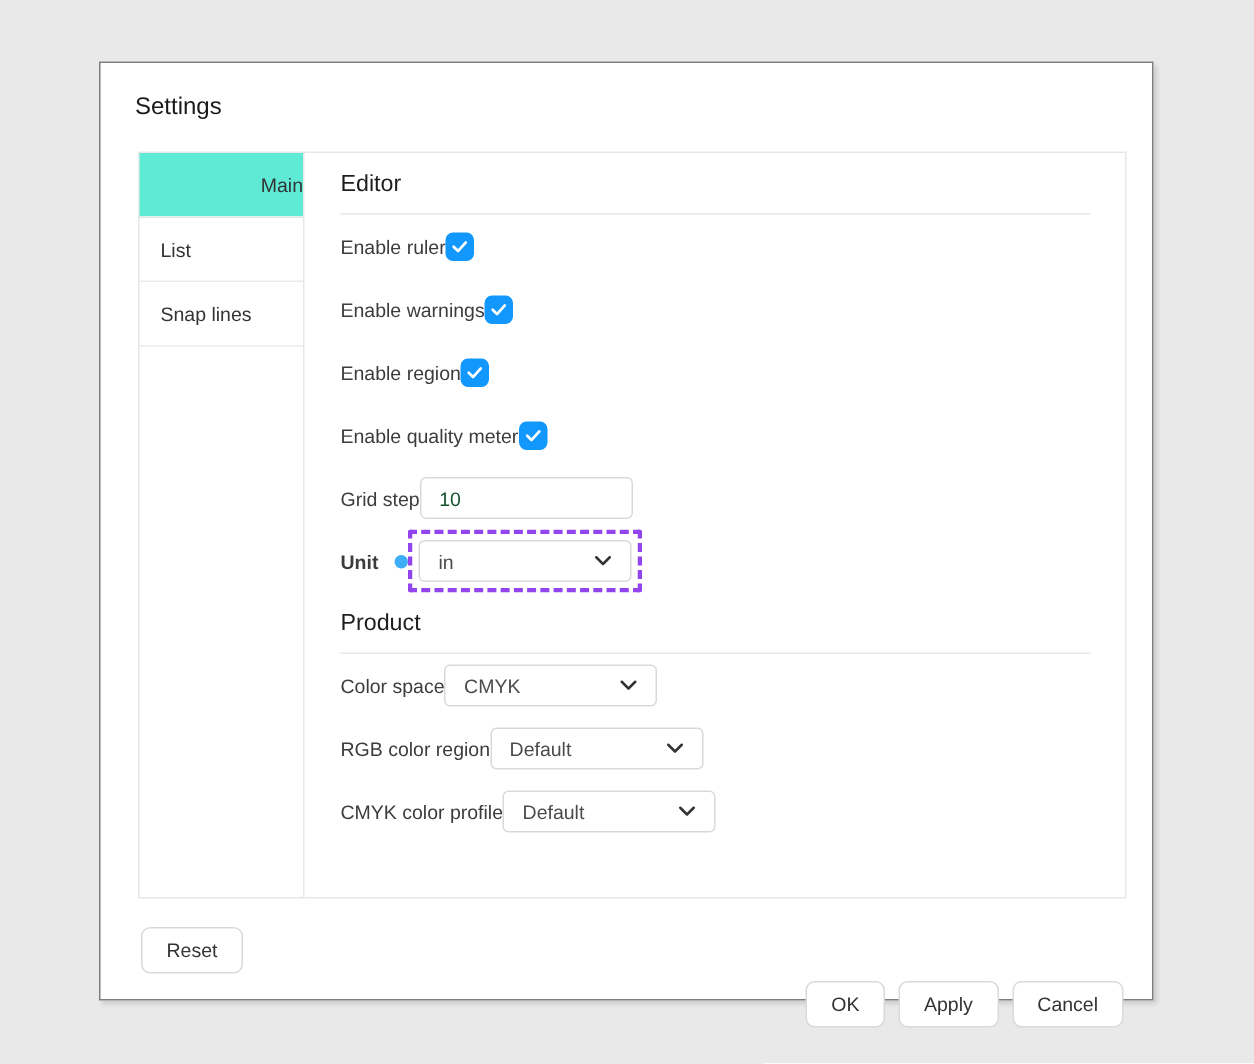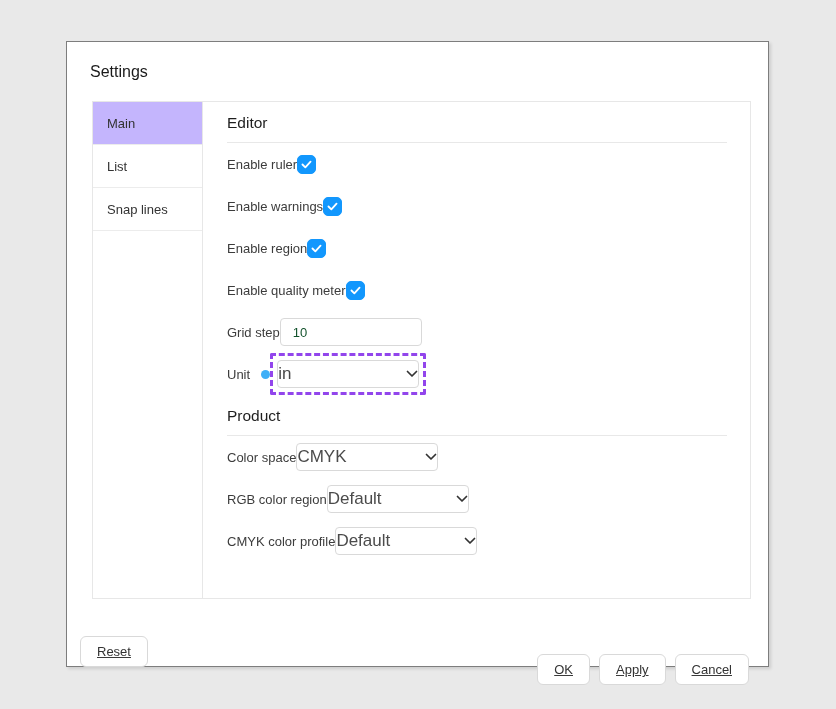--- a/index.html
+++ b/index.html
@@ -45,41 +45,41 @@
     height: 43px;
     display: flex;
     align-items: center;
     padding-left: 14px;
     font-size: 13px;
     color: #333;
     border-bottom: 1px solid #ececec;
     box-sizing: border-box;
     cursor: pointer;
   }
-  .sidebar-item.active { background: #c4b5fd; }
+  .sidebar-item.active { background: #5eead4; justify-content: flex-end; }
   .content {
     flex: 1;
     padding: 0 23px 0 24px;
     box-sizing: border-box;
     overflow: hidden;
   }
   .section-head { padding-top: 12px; border-bottom: 1px solid #e8e8e8; }
   .section-head .heading {
     font-size: 15.5px;
     color: #1e1e1e;
     padding-bottom: 10px;
   }
   .row {
     height: 42px;
     display: flex;
     align-items: center;
     justify-content: flex-start;
   }
   .row-label { font-size: 13px; color: #3c3c3c; }
-  .label-wrap { display: flex; align-items: center; }
+  .label-wrap { display: flex; align-items: center; font-weight: bold; }
   .indicator-dot {
     width: 9px; height: 9px;
     border-radius: 50%;
     background: var(--unit-indicator, #3eaff7);
     margin-left: 11px;
   }
   .checkbox {
     width: 19px; height: 19px;
     border: 1px solid #cfcfcf;
     border-radius: 5px;
@@ -108,41 +108,40 @@
     outline: none;
   }
   .select {
     width: 142px; height: 28px;
     border: 1px solid #d9d9d9;
     border-radius: 4px;
     box-sizing: border-box;
     display: flex;
     align-items: center;
     justify-content: space-between;
-    padding: 0 0;
-    font-size: 17px;
+    padding: 0 12px;
+    font-size: 13px;
     color: #4b4b4b;
     background: #fff;
     cursor: pointer;
   }
   .select .chev { display: flex; align-items: center; }
   .highlight-box {
     border: 3px dashed var(--highlight, #9245ec);
     border-radius: 2px;
     padding: 4px;
     margin-right: -7px;
     box-sizing: border-box;
   }
   .footer {
     position: absolute;
-    left: 13px; right: 19px; top: 576px;
-    display: flex;
-    align-items: center;
+    left: 27px; right: 19px; top: 576px;
+    display: flex;
+    align-items: flex-start;
     justify-content: space-between;
-    text-decoration: underline;
   }
   .btn {
     height: 31px;
     background: #fff;
     border: 1px solid #d9d9d9;
     border-radius: 6px;
     font-family: "Liberation Sans", sans-serif;
     font-size: 13px;
     color: #333;
     padding: 0 16px;

